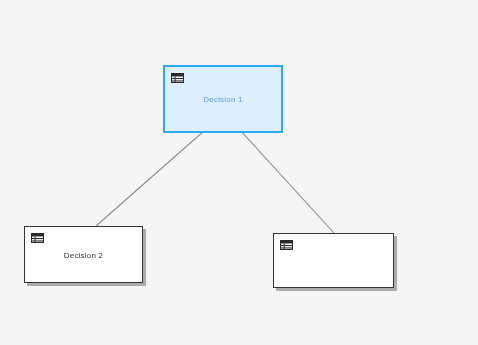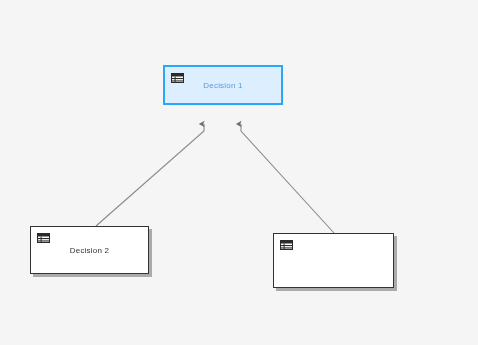--- a/index.html
+++ b/index.html
@@ -83,32 +83,32 @@
     </defs>
 
     <g>
       <path id="edge-path-0" fill="none" stroke="#8a8a8a" stroke-width="1.1" marker-end="url(#arrowhead)" d="M 96 226 L 204 131 L 204 124"></path>
     </g>
     <g>
       <path id="edge-path-1" fill="none" stroke="#8a8a8a" stroke-width="1.1" marker-end="url(#arrowhead)" d="M 334 233 L 241 131 L 241 124"></path>
     </g>
   </svg>
 
-  <div class="node selected" id="node-0" style="left: 163px; top: 65px; width: 120px; height: 40px; background: rgb(221, 238, 255); border-color: rgb(41, 169, 245);">
+  <div class="node selected" id="node-0" style="left: 163px; top: 65px; width: 120px; height: 68px; background: rgb(221, 238, 255); border-color: rgb(41, 169, 245);">
     <svg class="node-icon" viewBox="0 0 13 10">
       <rect x="0.5" y="0.5" width="12" height="9" fill="#ffffff" stroke="#2b2b2b" stroke-width="1"></rect>
       <rect x="0.5" y="0.5" width="12" height="3" fill="#2b2b2b"></rect>
       <rect x="0.5" y="5" width="12" height="1.1" fill="#2b2b2b"></rect>
       <rect x="0.5" y="7.4" width="12" height="1.1" fill="#2b2b2b"></rect>
       <rect x="3.6" y="3.5" width="1" height="6" fill="#2b2b2b"></rect>
     </svg>
     <div class="node-label" style="color: rgb(91, 155, 213);">Decision 1</div>
   </div>
 
-  <div class="node" id="node-1" style="left: 30px; top: 226px; width: 119px; height: 48px; background: rgb(255, 255, 255); border-color: rgb(51, 51, 51);">
+  <div class="node" id="node-1" style="left: 24px; top: 226px; width: 119px; height: 57px; background: rgb(255, 255, 255); border-color: rgb(51, 51, 51);">
     <svg class="node-icon" viewBox="0 0 13 10">
       <rect x="0.5" y="0.5" width="12" height="9" fill="#ffffff" stroke="#2b2b2b" stroke-width="1"></rect>
       <rect x="0.5" y="0.5" width="12" height="3" fill="#2b2b2b"></rect>
       <rect x="0.5" y="5" width="12" height="1.1" fill="#2b2b2b"></rect>
       <rect x="0.5" y="7.4" width="12" height="1.1" fill="#2b2b2b"></rect>
       <rect x="3.6" y="3.5" width="1" height="6" fill="#2b2b2b"></rect>
     </svg>
     <div class="node-label" style="color: rgb(51, 51, 51);">Decision 2</div>
   </div>
 

